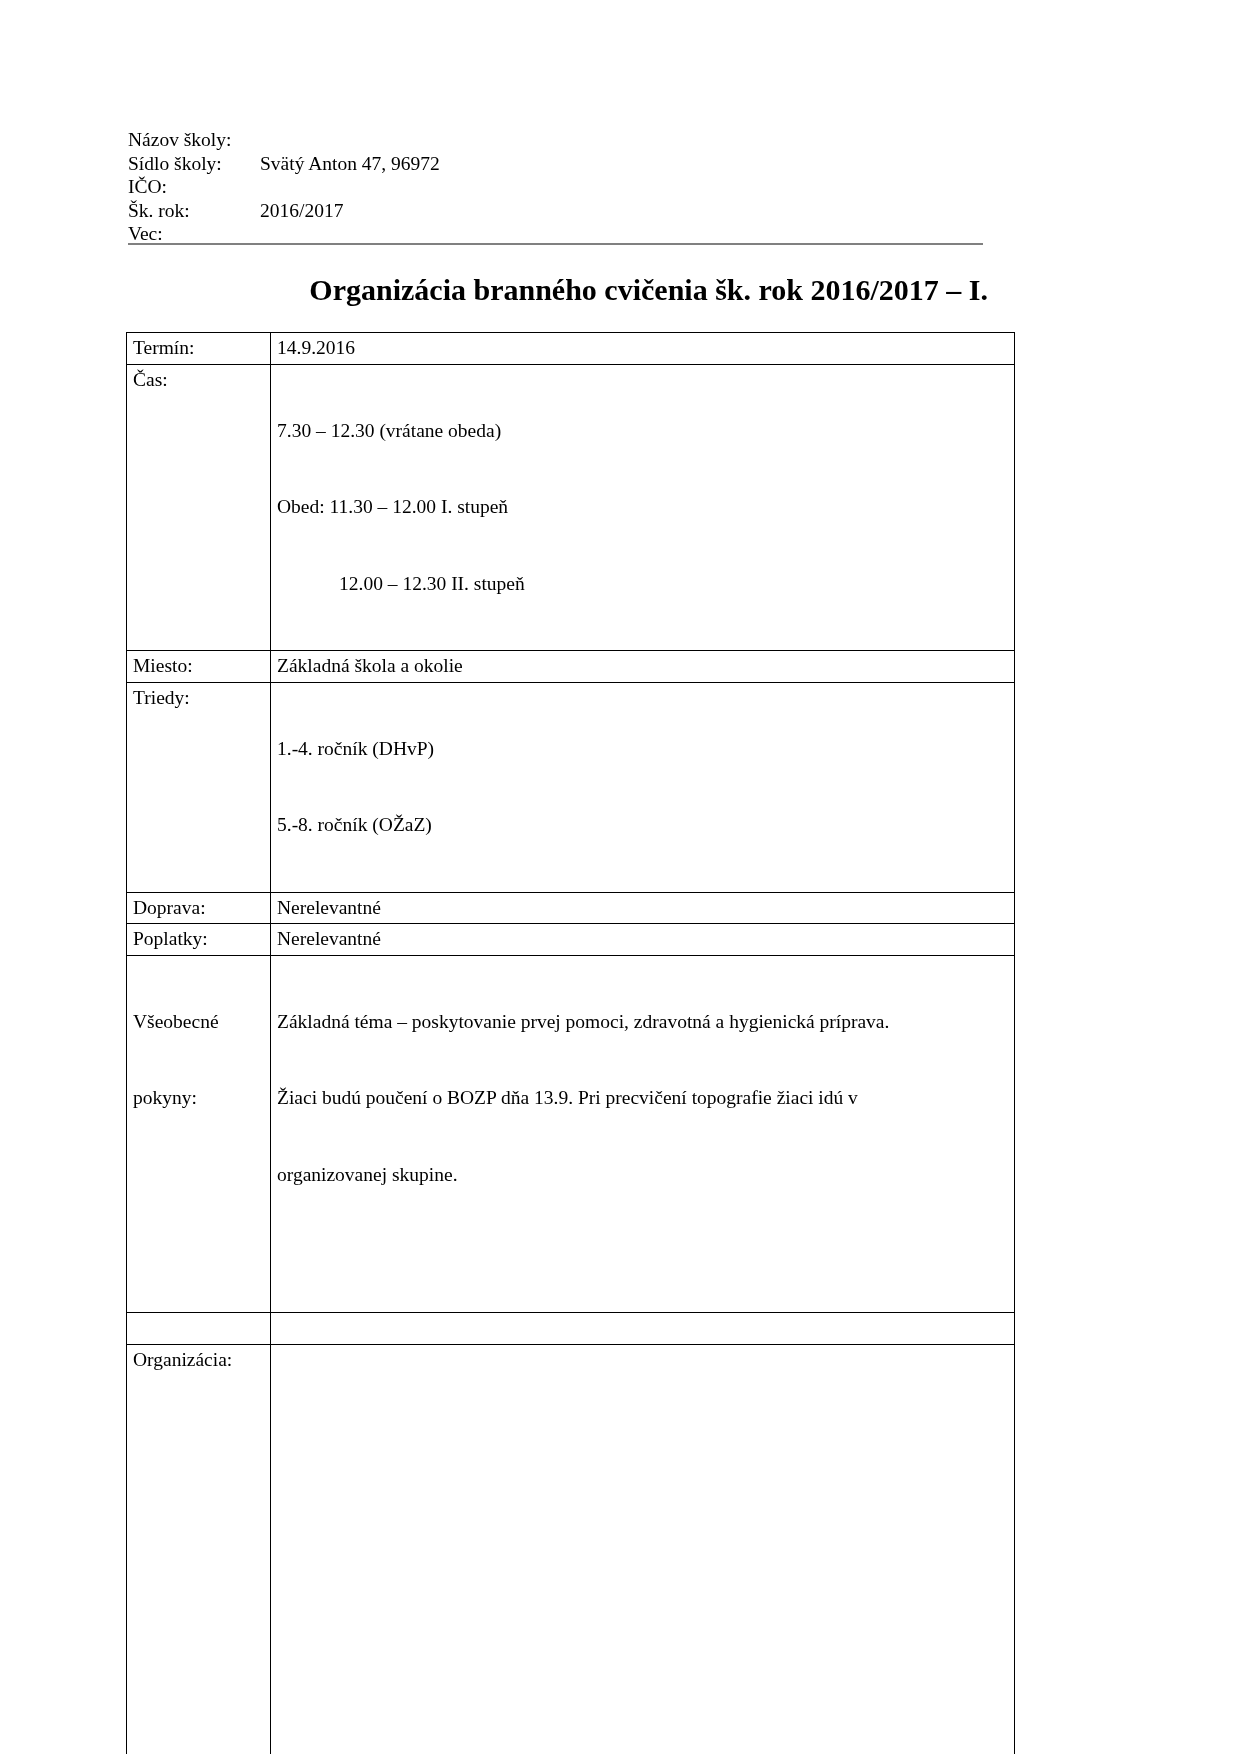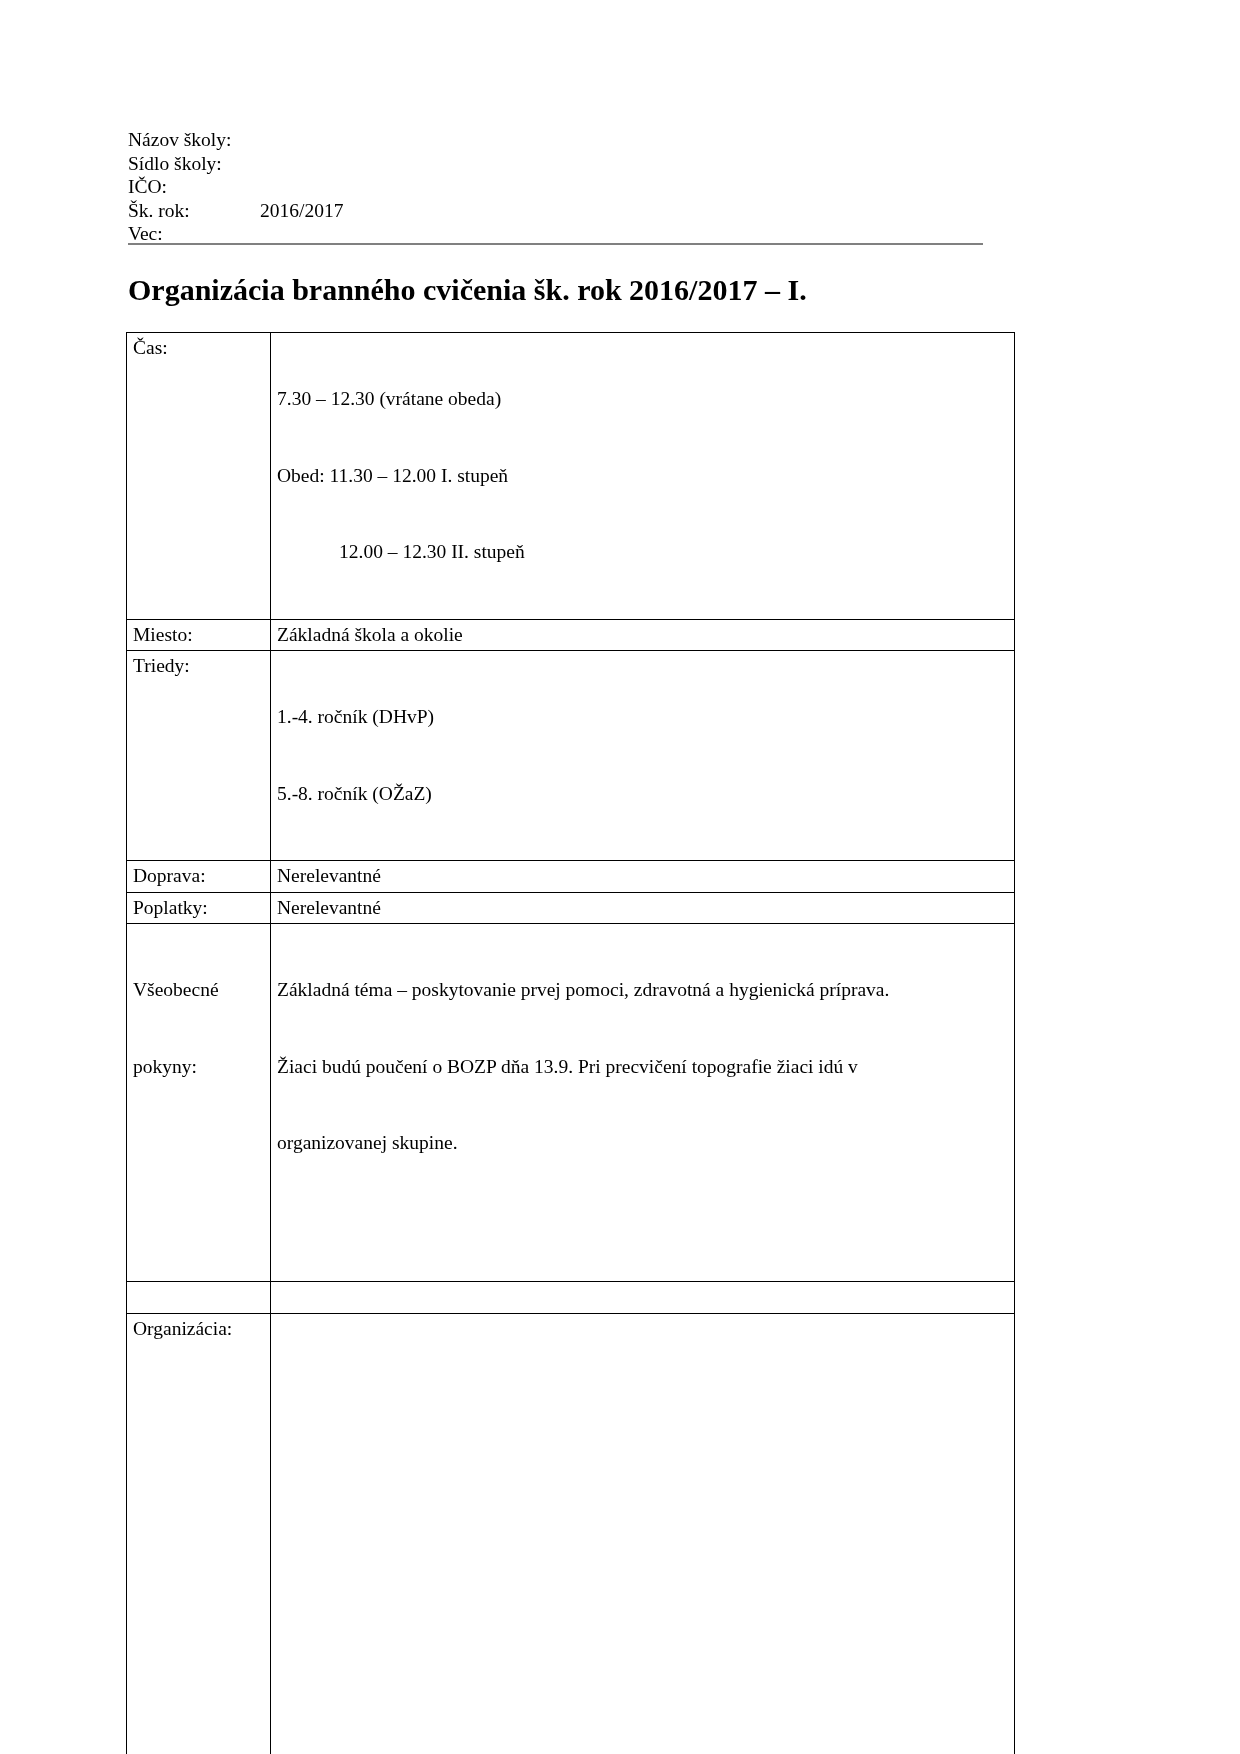--- a/index.html
+++ b/index.html
@@ -52,21 +52,21 @@
     height: 0;
     border-top: 2px solid #808080;
   }
 
   
   .doc-title {
     position: absolute;
     left: 128px;
     top: 272px;
     width: 860px;
-    text-align: left;
+    text-align: right;
     font-size: 30px;
     font-weight: bold;
     line-height: 36px;
     white-space: pre;
   }
 
   
   table.main {
     position: absolute;
     left: 126px;
@@ -102,40 +102,45 @@
 <body>
 
 <div class="page">
 
   <div class="meta">
     <div class="meta-row">
       <span class="meta-label">Názov školy:</span>
     </div>
     <div class="meta-row">
       <span class="meta-label">Sídlo školy:</span>
+      <span class="meta-value">Svätý Anton 47, 96972</span>
     </div>
     <div class="meta-row">
       <span class="meta-label">IČO:</span>
     </div>
     <div class="meta-row">
       <span class="meta-label">Šk. rok:</span>
       <span class="meta-value">2016/2017</span>
     </div>
     <div class="meta-row">
       <span class="meta-label">Vec:</span>
     </div>
   </div>
 
   <div class="meta-rule"></div>
 
   <div class="doc-title">Organizácia branného cvičenia šk. rok 2016/2017 – I.</div>
 
   <table class="main">
     <tbody>
 
+      <tr>
+        <td class="lbl">Termín:</td>
+        <td class="val">14.9.2016</td>
+      </tr>
 
       <tr>
         <td class="lbl">Čas:</td>
         <td class="val">
           <span class="ln">7.30 – 12.30 (vrátane obeda)</span>
           <span class="ln">Obed: 11.30 – 12.00 I. stupeň</span>
           <span class="ln ind1">12.00 – 12.30 II. stupeň</span>
         </td>
       </tr>
 

